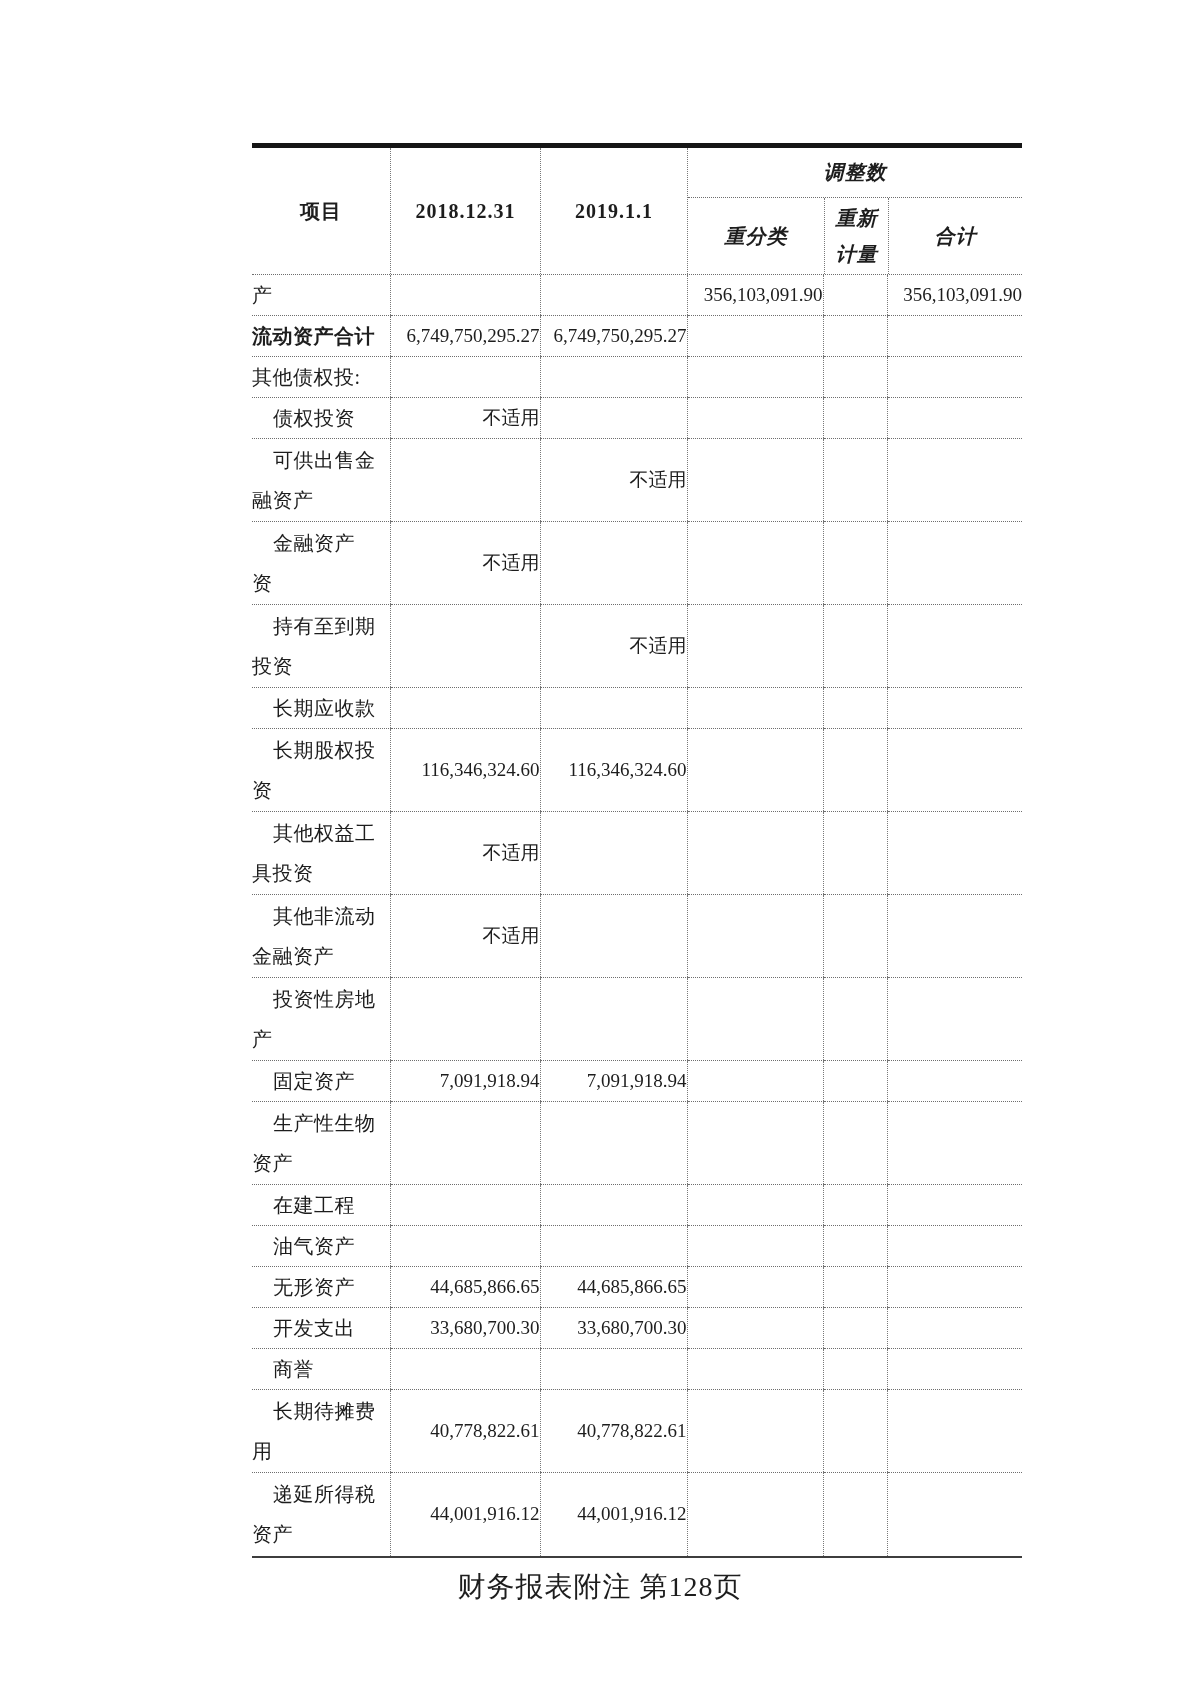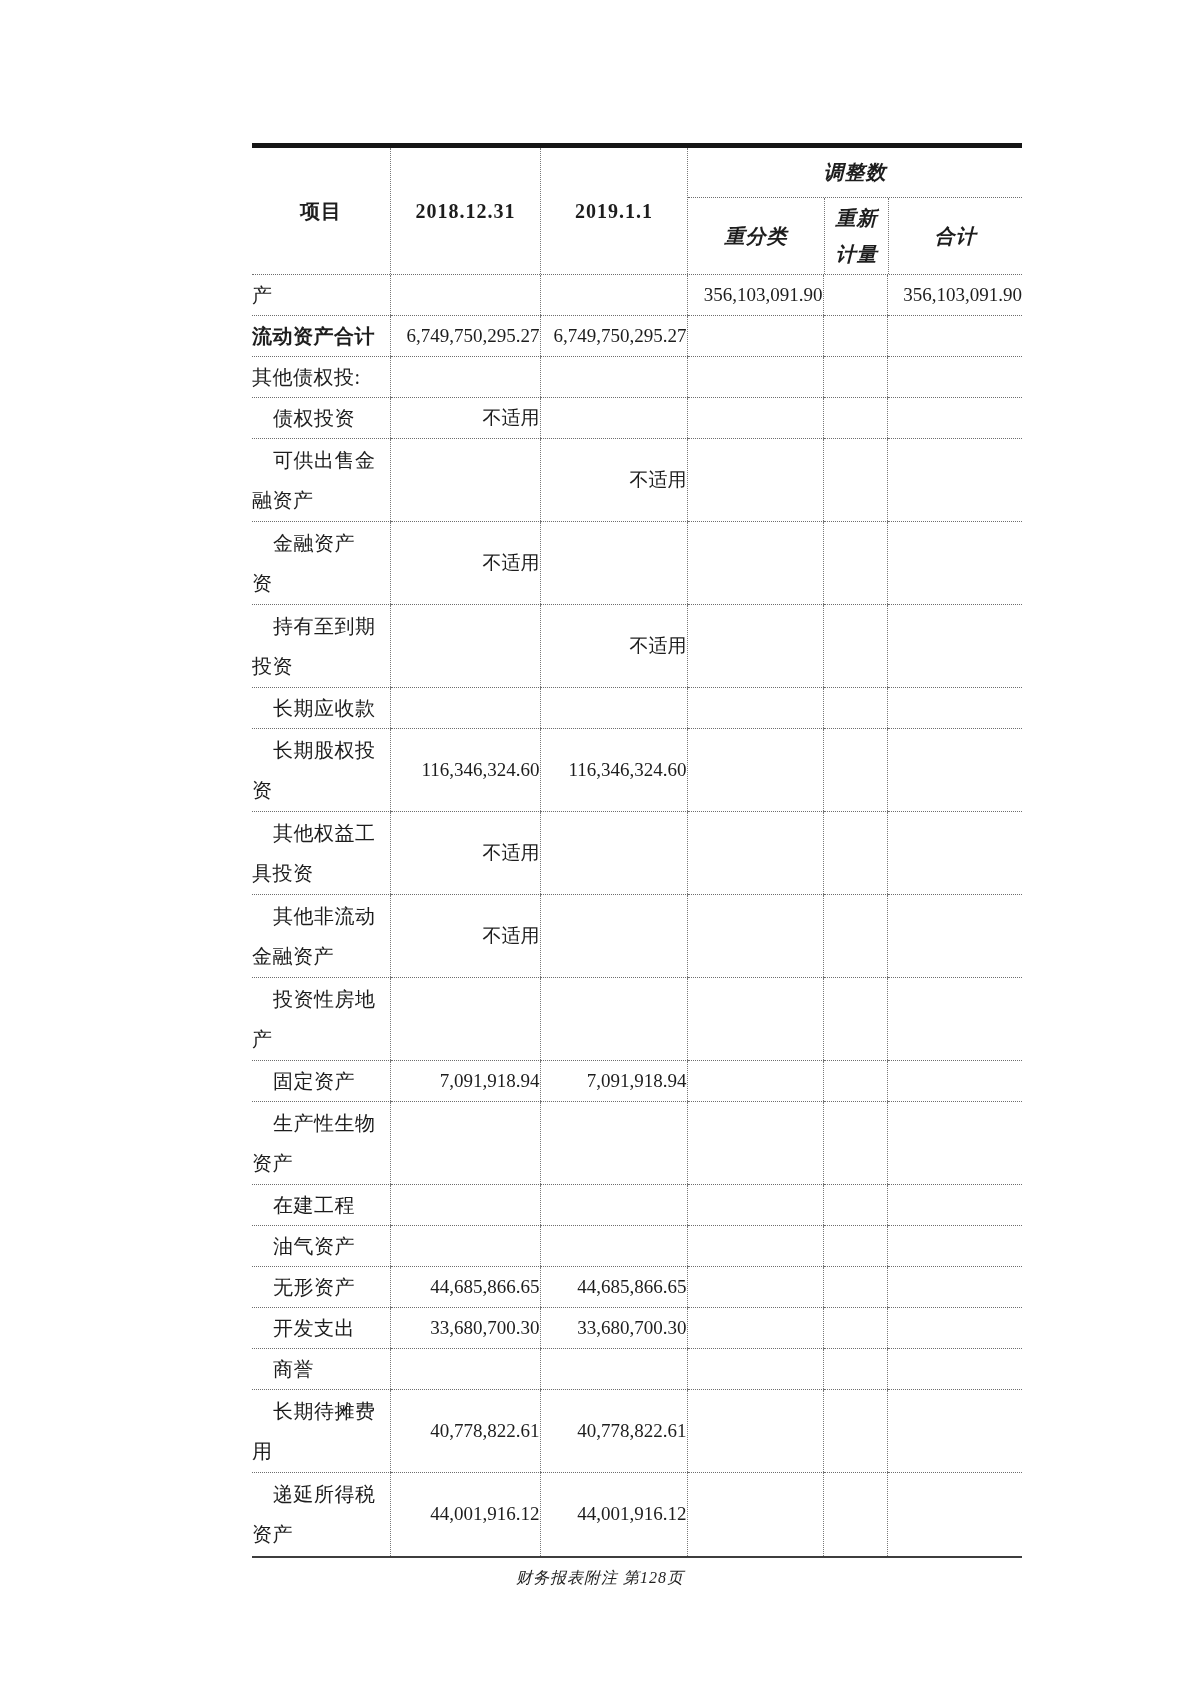--- a/index.html
+++ b/index.html
@@ -49,21 +49,21 @@
   }
   td.label.indent { text-indent:21px; }
   td.label.bold { font-weight:bold; }
   td.num {
     font-size:19px; text-align:right; padding-right:9px; padding-left:2px;
     letter-spacing:0;
   }
   
   .footer {
     position:absolute; top:1568px; left:0; width:100%;
-    text-align:center; font-size:16px; letter-spacing:1px;font-style:italic;
+    text-align:center; font-size:28px; letter-spacing:1px;
   }
 </style>
 </head>
 <body>
 
 <div class="page">
 
   <div class="fin-table">
 
     <div class="thead">

